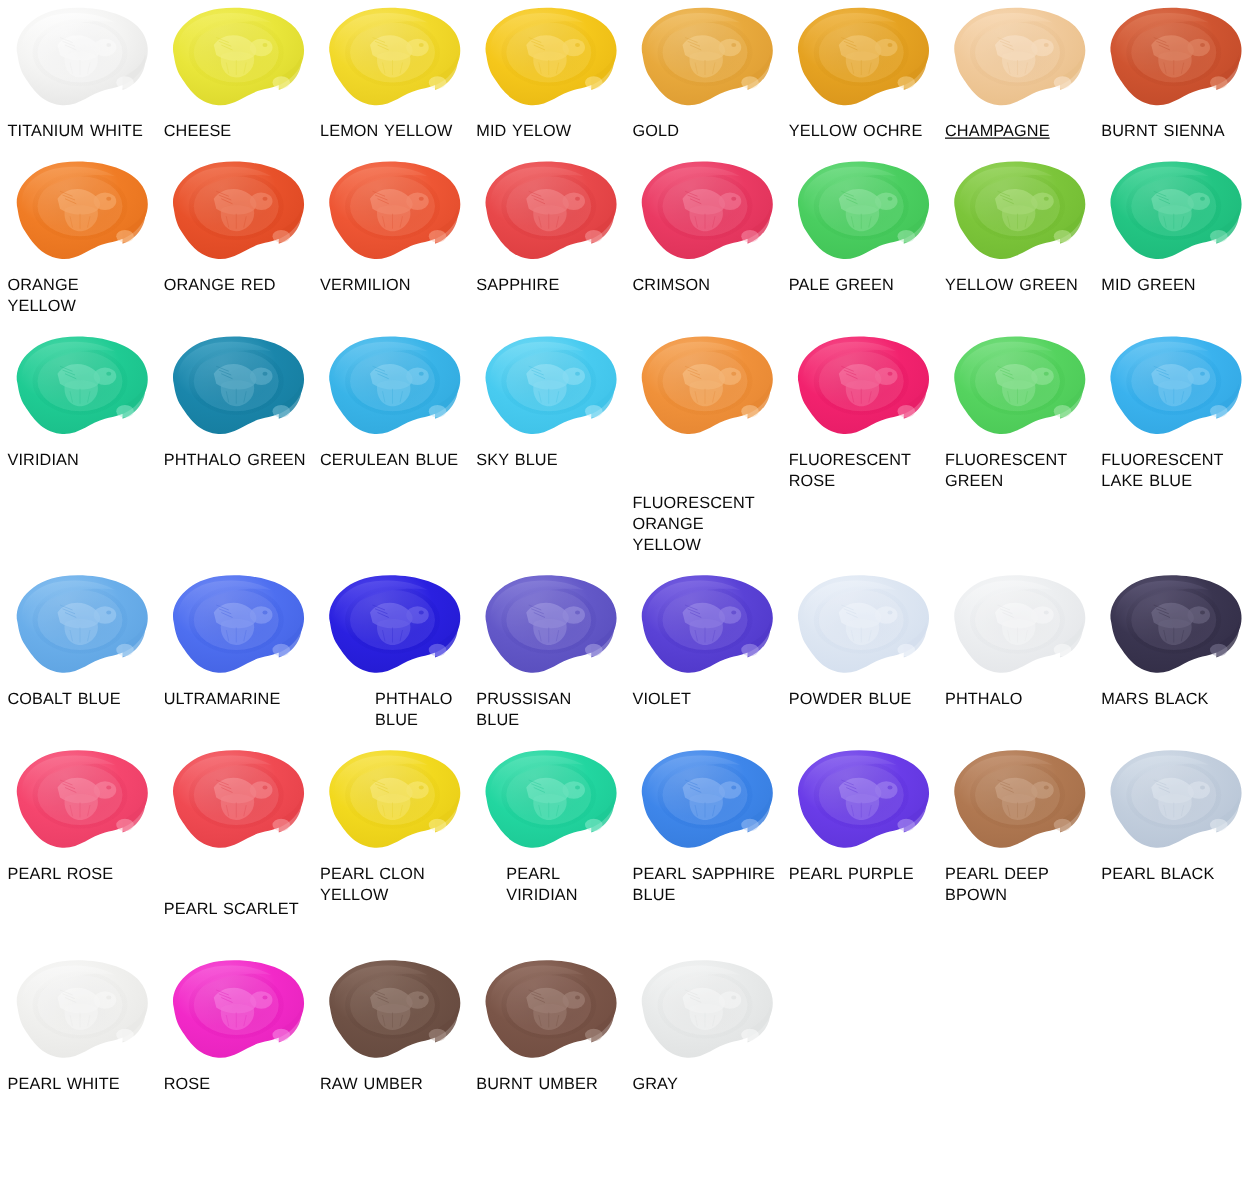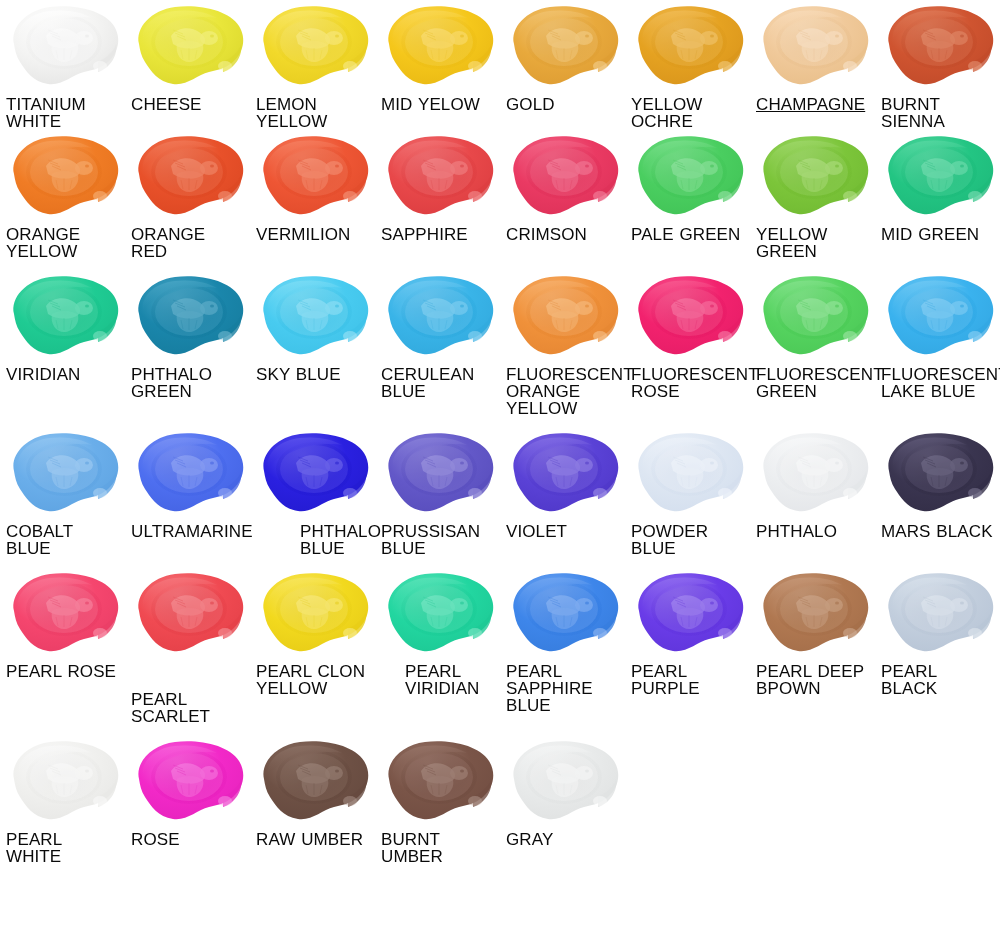--- a/index.html
+++ b/index.html
@@ -47,21 +47,21 @@
   .blob-svg {
     display: block;
     width: 125px;
     height: 94px;
   }
 
   
   .swatch-label {
     display: block;
     font-family: "Liberation Sans", sans-serif;
-    font-size: 17px;
+    font-size: 13px;
     line-height: 17px;
     letter-spacing: 0.1px;
     color: #0a0a0a;
     padding: 2px 4px 0 6px;
     word-spacing: 1px;
     white-space: normal;
   }
 </style>
 </head>
 <body>
@@ -1037,20 +1037,74 @@
            C 118 56, 110 68, 98 72 Z" fill="#167d9f" opacity="0.8"></path>
   <ellipse cx="100" cy="66" rx="7" ry="5" fill="#8fcbe0" opacity="0.45"></ellipse>
 </svg>
         </div>
         <span class="swatch-label" style="min-height: 63px;">PHTHALO GREEN</span>
       </div>
       <div class="swatch-cell">
         <div class="blob-wrap">
 <svg class="blob-svg" viewBox="0 0 125 94" xmlns="http://www.w3.org/2000/svg">
   <defs>
+    <radialGradient id="gA19" cx="38%" cy="28%" r="78%">
+      <stop offset="0%" stop-color="#74cbf2"></stop>
+      <stop offset="52%" stop-color="#39b4e8"></stop>
+      <stop offset="100%" stop-color="#32aade"></stop>
+    </radialGradient>
+    <linearGradient id="gB19" x1="0" y1="0" x2="0.35" y2="1">
+      <stop offset="0%" stop-color="#74cbf2" stop-opacity="0.95"></stop>
+      <stop offset="100%" stop-color="#39b4e8" stop-opacity="0.25"></stop>
+    </linearGradient>
+    <radialGradient id="gC19" cx="50%" cy="50%" r="60%">
+      <stop offset="0%" stop-color="#1897cd" stop-opacity="0.55"></stop>
+      <stop offset="100%" stop-color="#1897cd" stop-opacity="0.05"></stop>
+    </radialGradient>
+  </defs>
+
+  <path d="M 14 44
+           C 10 28, 26 10, 50 7
+           C 74 4, 104 10, 114 26
+           C 122 39, 118 53, 108 62
+           C 100 69, 92 70, 84 72
+           C 72 75, 62 86, 48 84
+           C 33 82, 26 71, 20 62
+           C 16 56, 15 50, 14 44 Z" fill="url(#gA19)"></path>
+
+  <ellipse cx="64" cy="42" rx="38" ry="27" fill="url(#gC19)"></ellipse>
+  <ellipse cx="64" cy="42" rx="34" ry="24" fill="#74cbf2" opacity="0.30"></ellipse>
+
+  <g opacity="0.45">
+    <path d="M 46 36 C 52 27, 66 26, 74 32 C 80 36, 82 41, 78 45
+             C 72 50, 56 50, 48 44 Z" fill="#ade2f8" opacity="0.8"></path>
+    <path d="M 52 44 C 58 40, 72 40, 78 45 C 80 54, 72 62, 64 62
+             C 56 62, 50 54, 52 44 Z" fill="#ade2f8" opacity="0.6"></path>
+    <ellipse cx="84" cy="38" rx="9" ry="7" fill="#ade2f8" opacity="0.75"></ellipse>
+    <ellipse cx="87" cy="36" rx="2" ry="1.6" fill="#1897cd" opacity="0.6"></ellipse>
+    <path d="M 48 30 L 58 34 M 50 33 L 60 37 M 52 36 L 61 40" stroke="#1897cd" stroke-width="0.8" opacity="0.45" fill="none"></path>
+    <path d="M 64 48 L 64 60 M 56 50 L 58 59 M 72 50 L 70 59" stroke="#1897cd" stroke-width="0.7" opacity="0.35" fill="none"></path>
+  </g>
+
+  <path d="M 18 40 C 16 26, 30 13, 50 11
+           C 66 9, 82 12, 92 18
+           C 80 16, 60 17, 44 24
+           C 30 30, 22 34, 18 40 Z" fill="url(#gB19)"></path>
+
+  <path d="M 98 62 C 106 58, 114 52, 116 44
+           C 118 56, 110 68, 98 72 Z" fill="#32aade" opacity="0.8"></path>
+  <ellipse cx="100" cy="66" rx="7" ry="5" fill="#ade2f8" opacity="0.45"></ellipse>
+</svg>
+        </div>
+        <span class="swatch-label" style="min-height: 63px;">CERULEAN BLUE</span>
+      </div>
+      <div class="swatch-cell">
+        <div class="blob-wrap">
+<svg class="blob-svg" viewBox="0 0 125 94" xmlns="http://www.w3.org/2000/svg">
+  <defs>
     <radialGradient id="gA18" cx="38%" cy="28%" r="78%">
       <stop offset="0%" stop-color="#83dff6"></stop>
       <stop offset="52%" stop-color="#48cbf0"></stop>
       <stop offset="100%" stop-color="#3fc2e8"></stop>
     </radialGradient>
     <linearGradient id="gB18" x1="0" y1="0" x2="0.35" y2="1">
       <stop offset="0%" stop-color="#83dff6" stop-opacity="0.95"></stop>
       <stop offset="100%" stop-color="#48cbf0" stop-opacity="0.25"></stop>
     </linearGradient>
     <radialGradient id="gC18" cx="50%" cy="50%" r="60%">
@@ -1091,74 +1145,20 @@
            C 118 56, 110 68, 98 72 Z" fill="#3fc2e8" opacity="0.8"></path>
   <ellipse cx="100" cy="66" rx="7" ry="5" fill="#bcedfb" opacity="0.45"></ellipse>
 </svg>
         </div>
         <span class="swatch-label" style="min-height: 63px;">SKY BLUE</span>
       </div>
       <div class="swatch-cell">
         <div class="blob-wrap">
 <svg class="blob-svg" viewBox="0 0 125 94" xmlns="http://www.w3.org/2000/svg">
   <defs>
-    <radialGradient id="gA19" cx="38%" cy="28%" r="78%">
-      <stop offset="0%" stop-color="#74cbf2"></stop>
-      <stop offset="52%" stop-color="#39b4e8"></stop>
-      <stop offset="100%" stop-color="#32aade"></stop>
-    </radialGradient>
-    <linearGradient id="gB19" x1="0" y1="0" x2="0.35" y2="1">
-      <stop offset="0%" stop-color="#74cbf2" stop-opacity="0.95"></stop>
-      <stop offset="100%" stop-color="#39b4e8" stop-opacity="0.25"></stop>
-    </linearGradient>
-    <radialGradient id="gC19" cx="50%" cy="50%" r="60%">
-      <stop offset="0%" stop-color="#1897cd" stop-opacity="0.55"></stop>
-      <stop offset="100%" stop-color="#1897cd" stop-opacity="0.05"></stop>
-    </radialGradient>
-  </defs>
-
-  <path d="M 14 44
-           C 10 28, 26 10, 50 7
-           C 74 4, 104 10, 114 26
-           C 122 39, 118 53, 108 62
-           C 100 69, 92 70, 84 72
-           C 72 75, 62 86, 48 84
-           C 33 82, 26 71, 20 62
-           C 16 56, 15 50, 14 44 Z" fill="url(#gA19)"></path>
-
-  <ellipse cx="64" cy="42" rx="38" ry="27" fill="url(#gC19)"></ellipse>
-  <ellipse cx="64" cy="42" rx="34" ry="24" fill="#74cbf2" opacity="0.30"></ellipse>
-
-  <g opacity="0.45">
-    <path d="M 46 36 C 52 27, 66 26, 74 32 C 80 36, 82 41, 78 45
-             C 72 50, 56 50, 48 44 Z" fill="#ade2f8" opacity="0.8"></path>
-    <path d="M 52 44 C 58 40, 72 40, 78 45 C 80 54, 72 62, 64 62
-             C 56 62, 50 54, 52 44 Z" fill="#ade2f8" opacity="0.6"></path>
-    <ellipse cx="84" cy="38" rx="9" ry="7" fill="#ade2f8" opacity="0.75"></ellipse>
-    <ellipse cx="87" cy="36" rx="2" ry="1.6" fill="#1897cd" opacity="0.6"></ellipse>
-    <path d="M 48 30 L 58 34 M 50 33 L 60 37 M 52 36 L 61 40" stroke="#1897cd" stroke-width="0.8" opacity="0.45" fill="none"></path>
-    <path d="M 64 48 L 64 60 M 56 50 L 58 59 M 72 50 L 70 59" stroke="#1897cd" stroke-width="0.7" opacity="0.35" fill="none"></path>
-  </g>
-
-  <path d="M 18 40 C 16 26, 30 13, 50 11
-           C 66 9, 82 12, 92 18
-           C 80 16, 60 17, 44 24
-           C 30 30, 22 34, 18 40 Z" fill="url(#gB19)"></path>
-
-  <path d="M 98 62 C 106 58, 114 52, 116 44
-           C 118 56, 110 68, 98 72 Z" fill="#32aade" opacity="0.8"></path>
-  <ellipse cx="100" cy="66" rx="7" ry="5" fill="#ade2f8" opacity="0.45"></ellipse>
-</svg>
-        </div>
-        <span class="swatch-label" style="min-height: 63px;">CERULEAN BLUE</span>
-      </div>
-      <div class="swatch-cell">
-        <div class="blob-wrap">
-<svg class="blob-svg" viewBox="0 0 125 94" xmlns="http://www.w3.org/2000/svg">
-  <defs>
     <radialGradient id="gA20" cx="38%" cy="28%" r="78%">
       <stop offset="0%" stop-color="#f7b473"></stop>
       <stop offset="52%" stop-color="#f0913a"></stop>
       <stop offset="100%" stop-color="#e68733"></stop>
     </radialGradient>
     <linearGradient id="gB20" x1="0" y1="0" x2="0.35" y2="1">
       <stop offset="0%" stop-color="#f7b473" stop-opacity="0.95"></stop>
       <stop offset="100%" stop-color="#f0913a" stop-opacity="0.25"></stop>
     </linearGradient>
     <radialGradient id="gC20" cx="50%" cy="50%" r="60%">
@@ -1193,21 +1193,21 @@
   <path d="M 18 40 C 16 26, 30 13, 50 11
            C 66 9, 82 12, 92 18
            C 80 16, 60 17, 44 24
            C 30 30, 22 34, 18 40 Z" fill="url(#gB20)"></path>
 
   <path d="M 98 62 C 106 58, 114 52, 116 44
            C 118 56, 110 68, 98 72 Z" fill="#e68733" opacity="0.8"></path>
   <ellipse cx="100" cy="66" rx="7" ry="5" fill="#fcd7a8" opacity="0.45"></ellipse>
 </svg>
         </div>
-        <span class="swatch-label" style="min-height: 63px;">FLUORESCENT ORANGE YELLOW</span>
+        <span class="swatch-label" style="min-height: 63px; margin-top: 34px;">FLUORESCENT ORANGE YELLOW</span>
       </div>
       <div class="swatch-cell">
         <div class="blob-wrap">
 <svg class="blob-svg" viewBox="0 0 125 94" xmlns="http://www.w3.org/2000/svg">
   <defs>
     <radialGradient id="gA21" cx="38%" cy="28%" r="78%">
       <stop offset="0%" stop-color="#f86295"></stop>
       <stop offset="52%" stop-color="#f2226e"></stop>
       <stop offset="100%" stop-color="#e71d67"></stop>
     </radialGradient>

